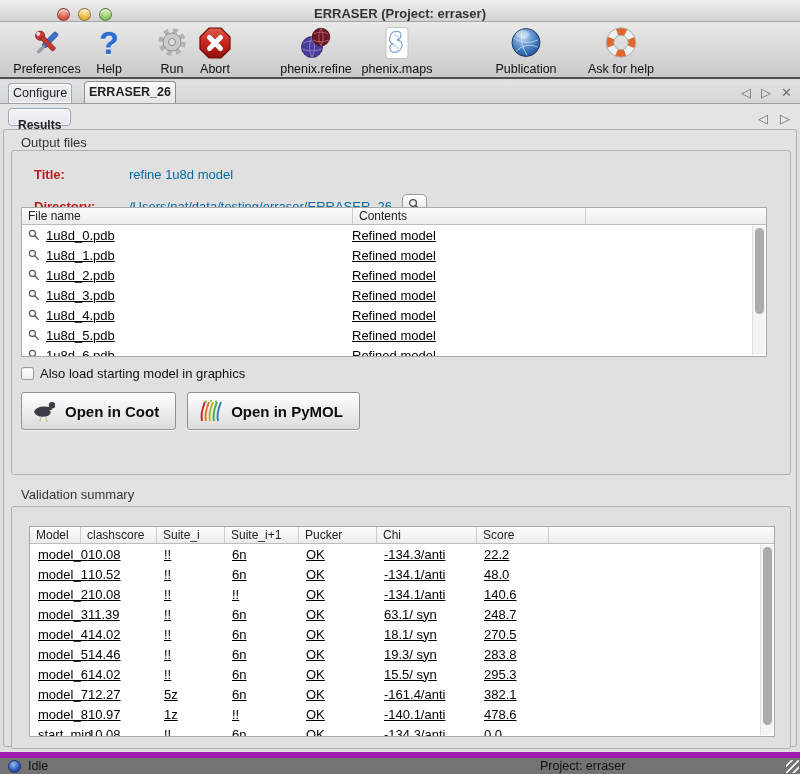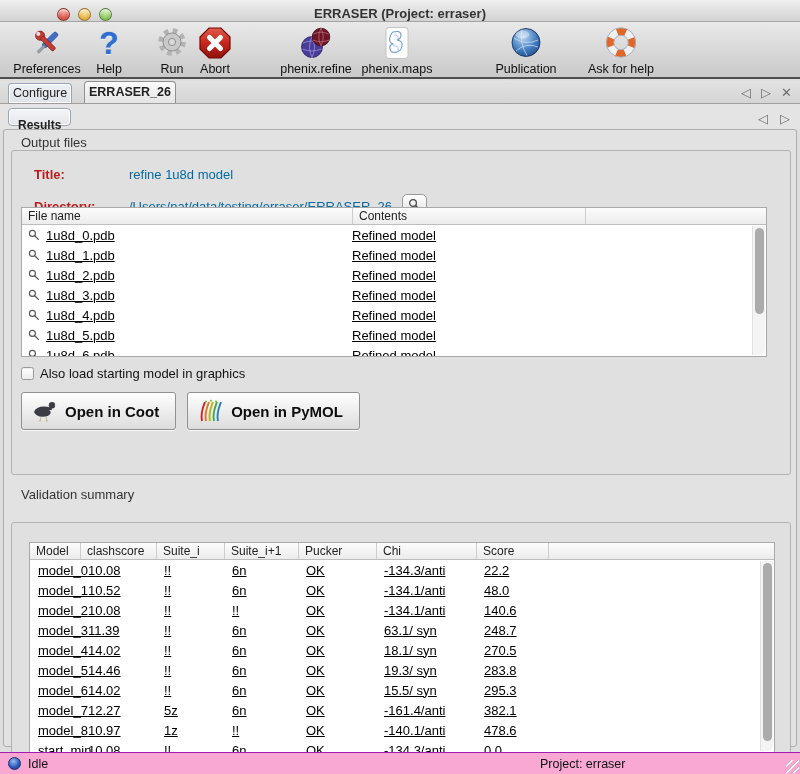--- a/index.html
+++ b/index.html
@@ -51,21 +51,21 @@
   .navgroup2 { position:absolute; right:10px; top:7px; display:flex; gap:12px;
     color:#6e6e6e; font-size:13px; }
 
   
   .panel { position:absolute; top:129px; left:3px; width:794px; height:618px;
     background:#e2e2e2; border:1px solid #aeaeae; border-radius:3px; }
   .group-label { position:absolute; left:17px; font-size:13px; color:#333; }
   .groupbox { position:absolute; left:7px; width:780px; border:1px solid #b2b2b2;
     border-radius:3px; background:#e0e0e0; }
   .gb1 { top:20px; height:325px; }
-  .gb2 { top:392px; height:243px; }
+  .gb2 { top:376px; height:243px; }
   .lbl-out { top:5px; }
   .lbl-val { top:357px; }
 
   .fieldrow { position:absolute; left:30px; font-size:13px; display:flex; }
   .fieldlabel { font-weight:bold; color:#b91c1c; width:75px; }
   .fieldvalue { color:#0369a1;margin-left:20px; }
   .browse-btn { width:25px; height:21px; margin-left:10px; margin-top:-3px;
     background:linear-gradient(#ffffff,#e2e2e2); border:1px solid #9b9b9b;
     border-radius:5px; display:flex; align-items:center; justify-content:center; cursor:default; }
 
@@ -97,21 +97,21 @@
   .checkbox { width:13px; height:13px; background:linear-gradient(#fff,#ededed);
     border:1px solid #9a9a9a; border-radius:2.5px; box-shadow:inset 0 1px 1px rgba(0,0,0,.08); }
   .btnrow { position:absolute; left:17px; top:262px; display:flex; gap:11px; }
   .bigbtn { height:38px; padding:0 16px 0 10px; display:flex; align-items:center; gap:7px;
     background:linear-gradient(#ffffff,#dcdcdc); border:1px solid #919191; border-radius:3px;
     font-size:15px; font-weight:bold; color:#0d0d0d; box-shadow:0 1px 1px rgba(255,255,255,.8);
     cursor:default; }
 
   
   .statusbar { position:absolute; left:0; bottom:0; width:800px; height:22px;
-    background:#f9a8d4; border-top:1px solid #a21caf; display:flex; align-items:center;
+    background:#737373; border-top:6px solid #a21caf; display:flex; align-items:center;
     font-size:12.5px; color:#111; }
   .status-dot { width:13px; height:13px; border-radius:50%; margin:0 7px 0 8px;
     background:radial-gradient(circle at 40% 30%, #9dbcec, #2d5fc0 55%, #15337c);
     border:1px solid #1c2f66; }
   .project-label { position:absolute; left:540px; }
   .grip { position:absolute; right:1px; bottom:1px; width:13px; height:13px;
     background:repeating-linear-gradient(135deg, transparent 0 3px, #b5b5b5 3px 4px, #f5f5f5 4px 5px); }
 </style>
 </head>
 <body>

